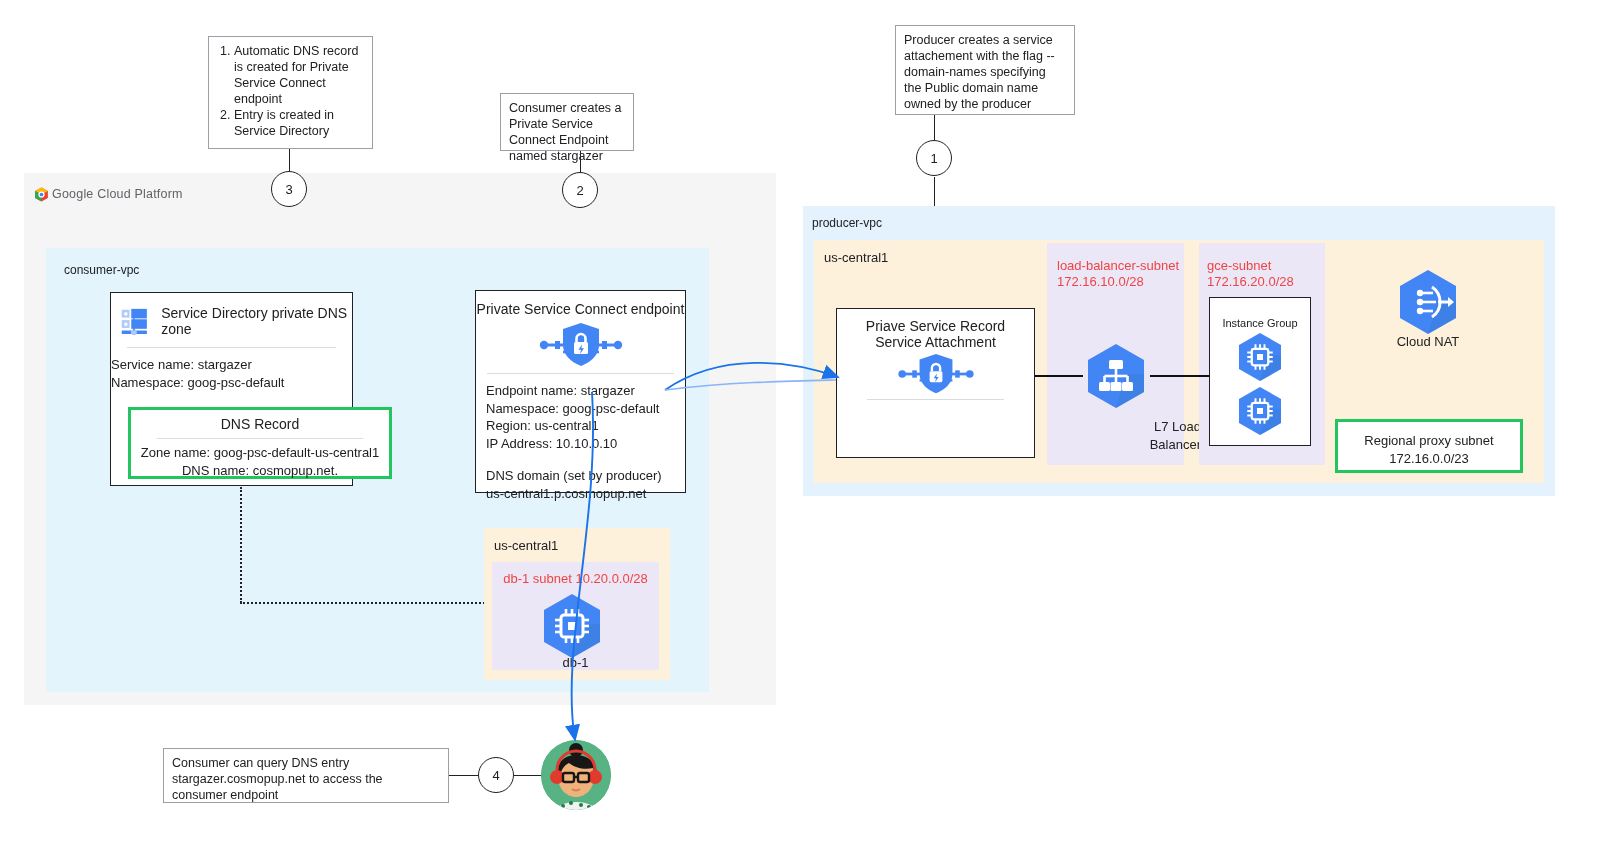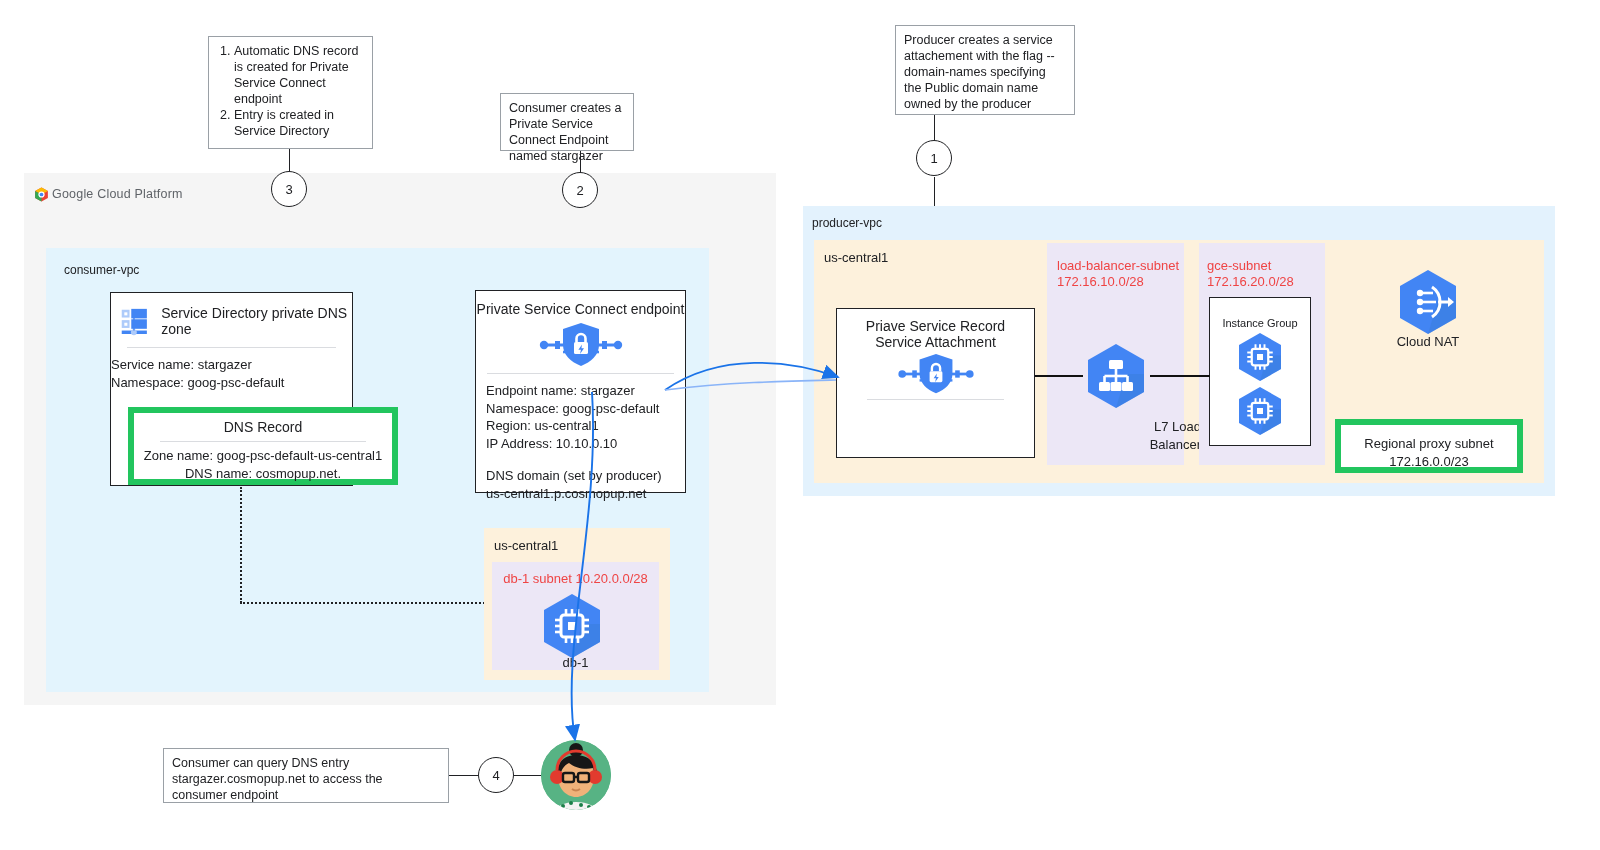--- a/index.html
+++ b/index.html
@@ -31,21 +31,21 @@
   .vpc{background:#e3f4fd;}
   .vpc-producer{background:#e3f2fd;}
   .vpc-label{font-size:12px;color:#202124;}
   .region{background:#fdf1dc;}
   .region-label{font-size:13px;color:#202124;}
   .subnet{background:#ece7f6;}
   .subnet-label{font-size:13px;line-height:16px;color:#ef4444;}
 
   
   .card{background:#ffffff;border:1.6px solid #202124;}
-  .card-thin{background:#ffffff;border:6px solid #22c55e;}
+  .card-thin{background:#ffffff;border:3px solid #22c55e;}
   .card-title{font-size:14px;color:#202124;}
   .card-body{font-size:13px;line-height:17.5px;color:#202124;}
   .divider{height:1px;background:#dadce0;}
 
   .ctr{text-align:center;}
   .hexlabel{font-size:13px;color:#202124;text-align:center;}
 
   
   .avatar{border-radius:50%;overflow:hidden;background:#57b384;}
 </style>

